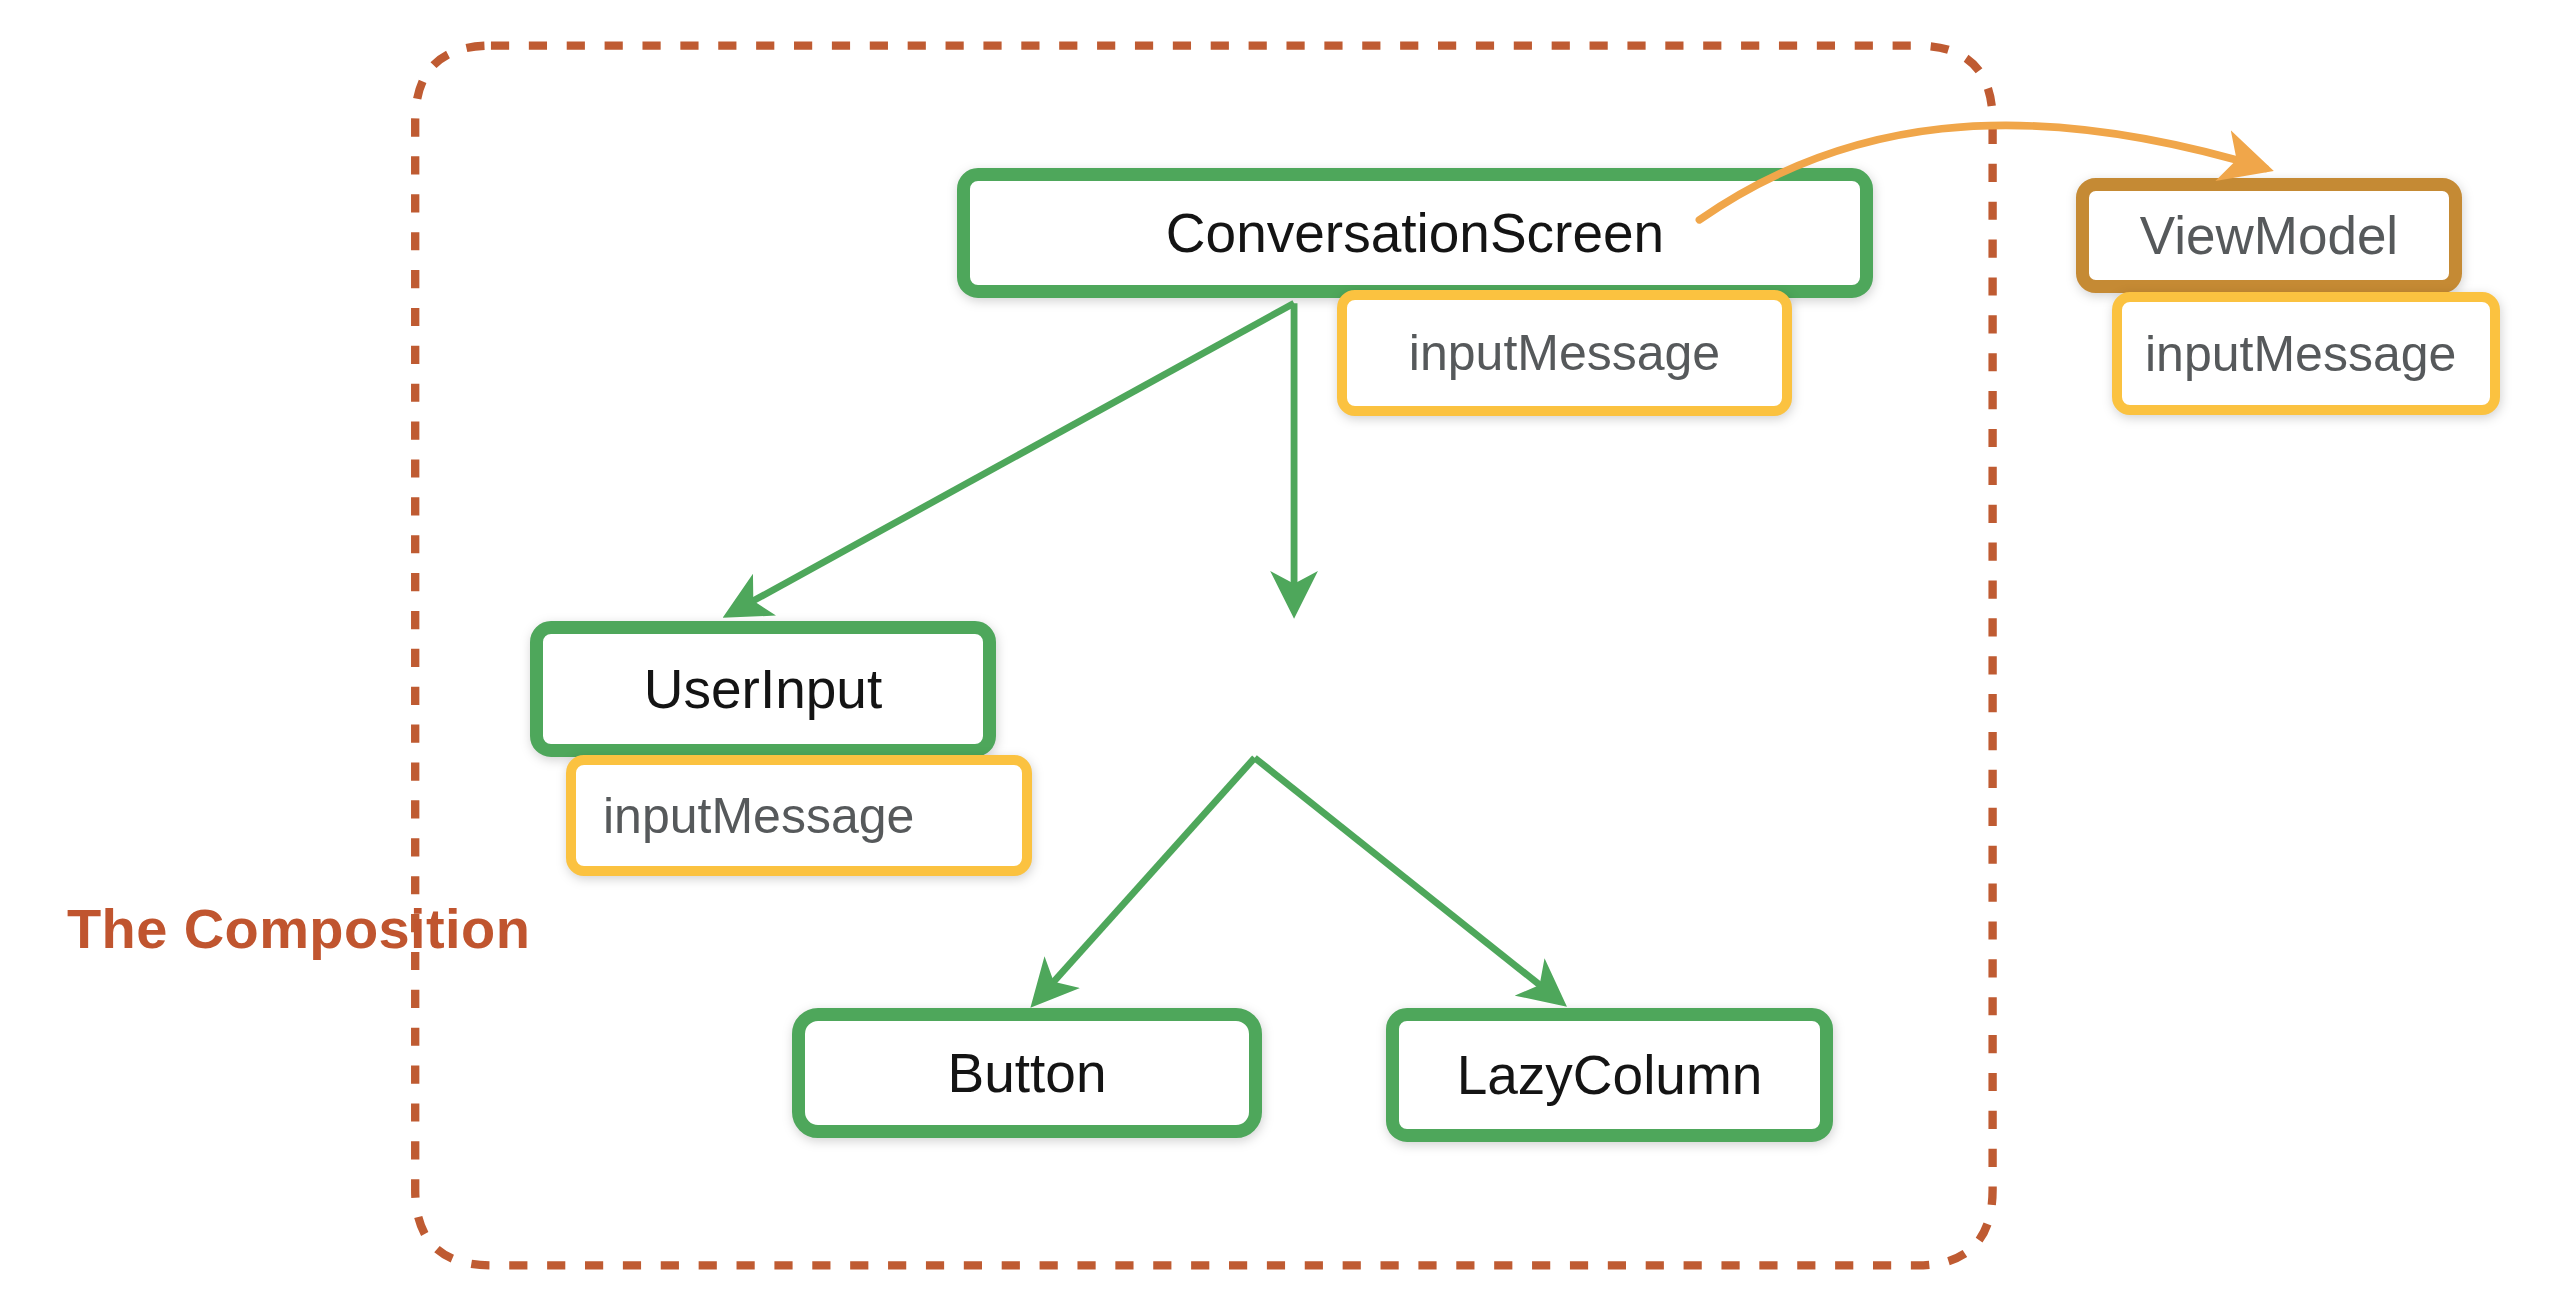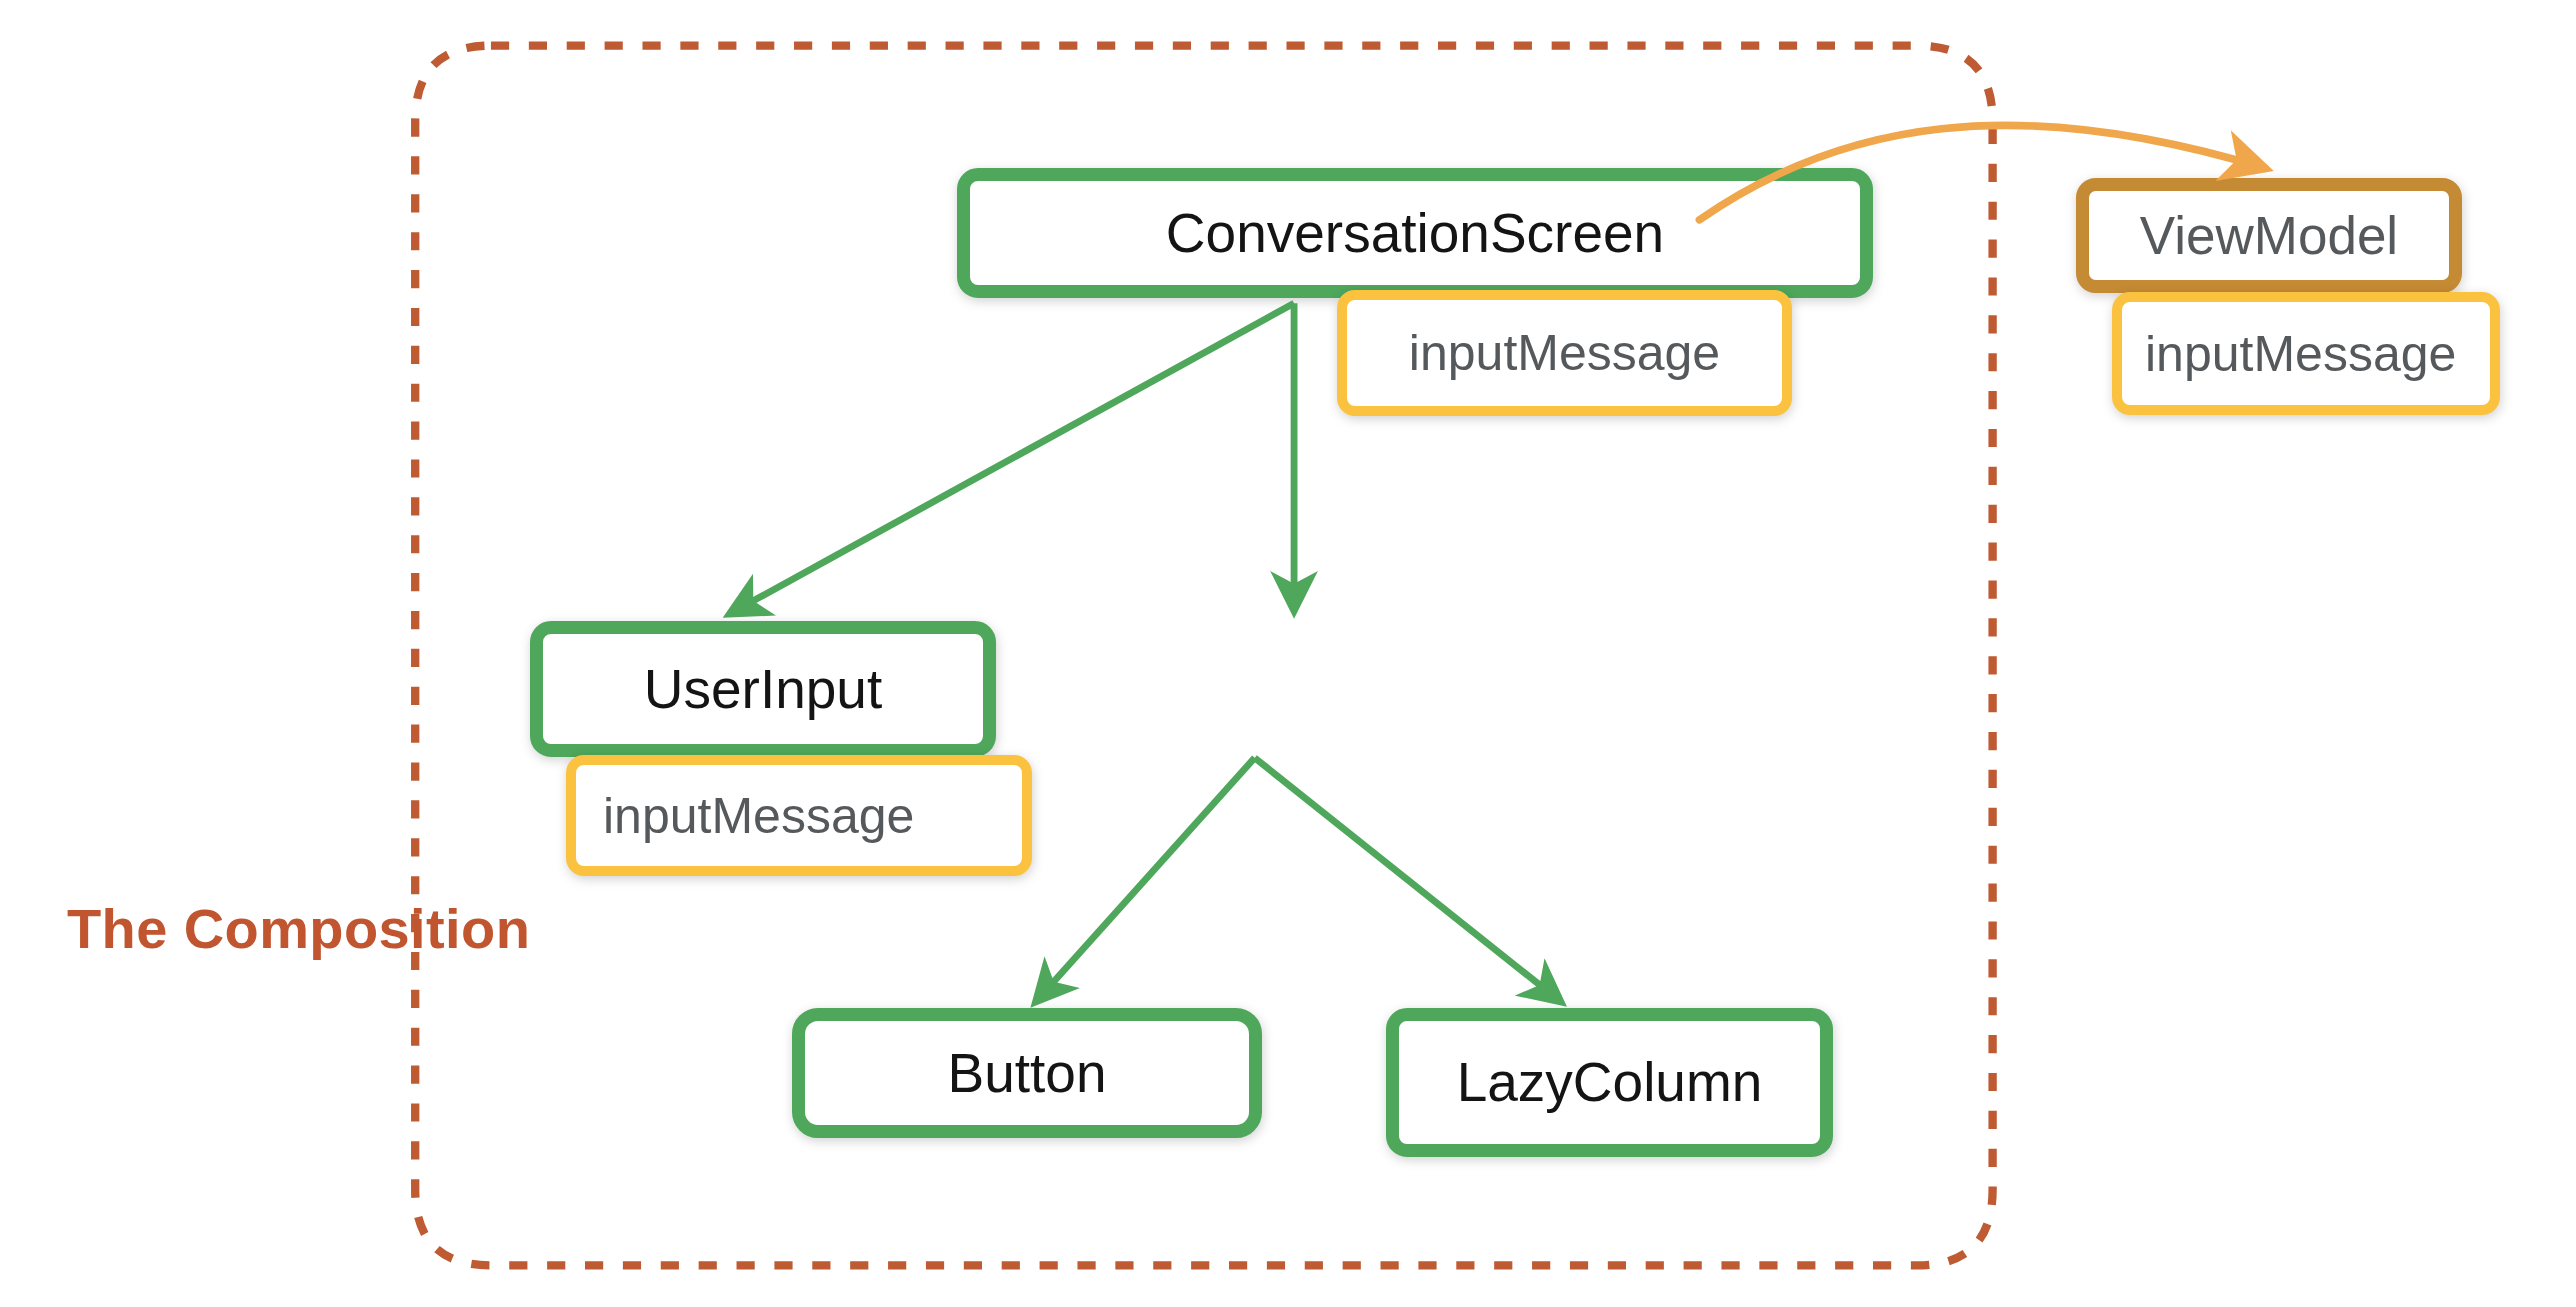--- a/index.html
+++ b/index.html
@@ -136,21 +136,21 @@
 
   <div class="node node-state" style="left:530px; top:755px; width:466px; height:121px; justify-content:flex-start; padding-left:27px;">
     <span class="label">inputMessage</span>
   </div>
 
 
   <div class="node node-composable" style="left:792px; top:1008px; width:470px; height:130px;border-radius:26px;">
     <span class="label">Button</span>
   </div>
 
-  <div class="node node-composable" style="left:1386px; top:1008px; width:447px; height:149px;">
+  <div class="node node-composable" style="left:1386px; top:1008px; width:447px; height:134px;">
     <span class="label">LazyColumn</span>
   </div>
 
   <div class="node node-viewmodel" style="left:2076px; top:178px; width:386px; height:115px;">
     <span class="label">ViewModel</span>
   </div>
 
   <div class="node node-state" style="left:2076px; top:292px; width:388px; height:123px; justify-content:flex-start; padding-left:23px;">
     <span class="label">inputMessage</span>
   </div>

